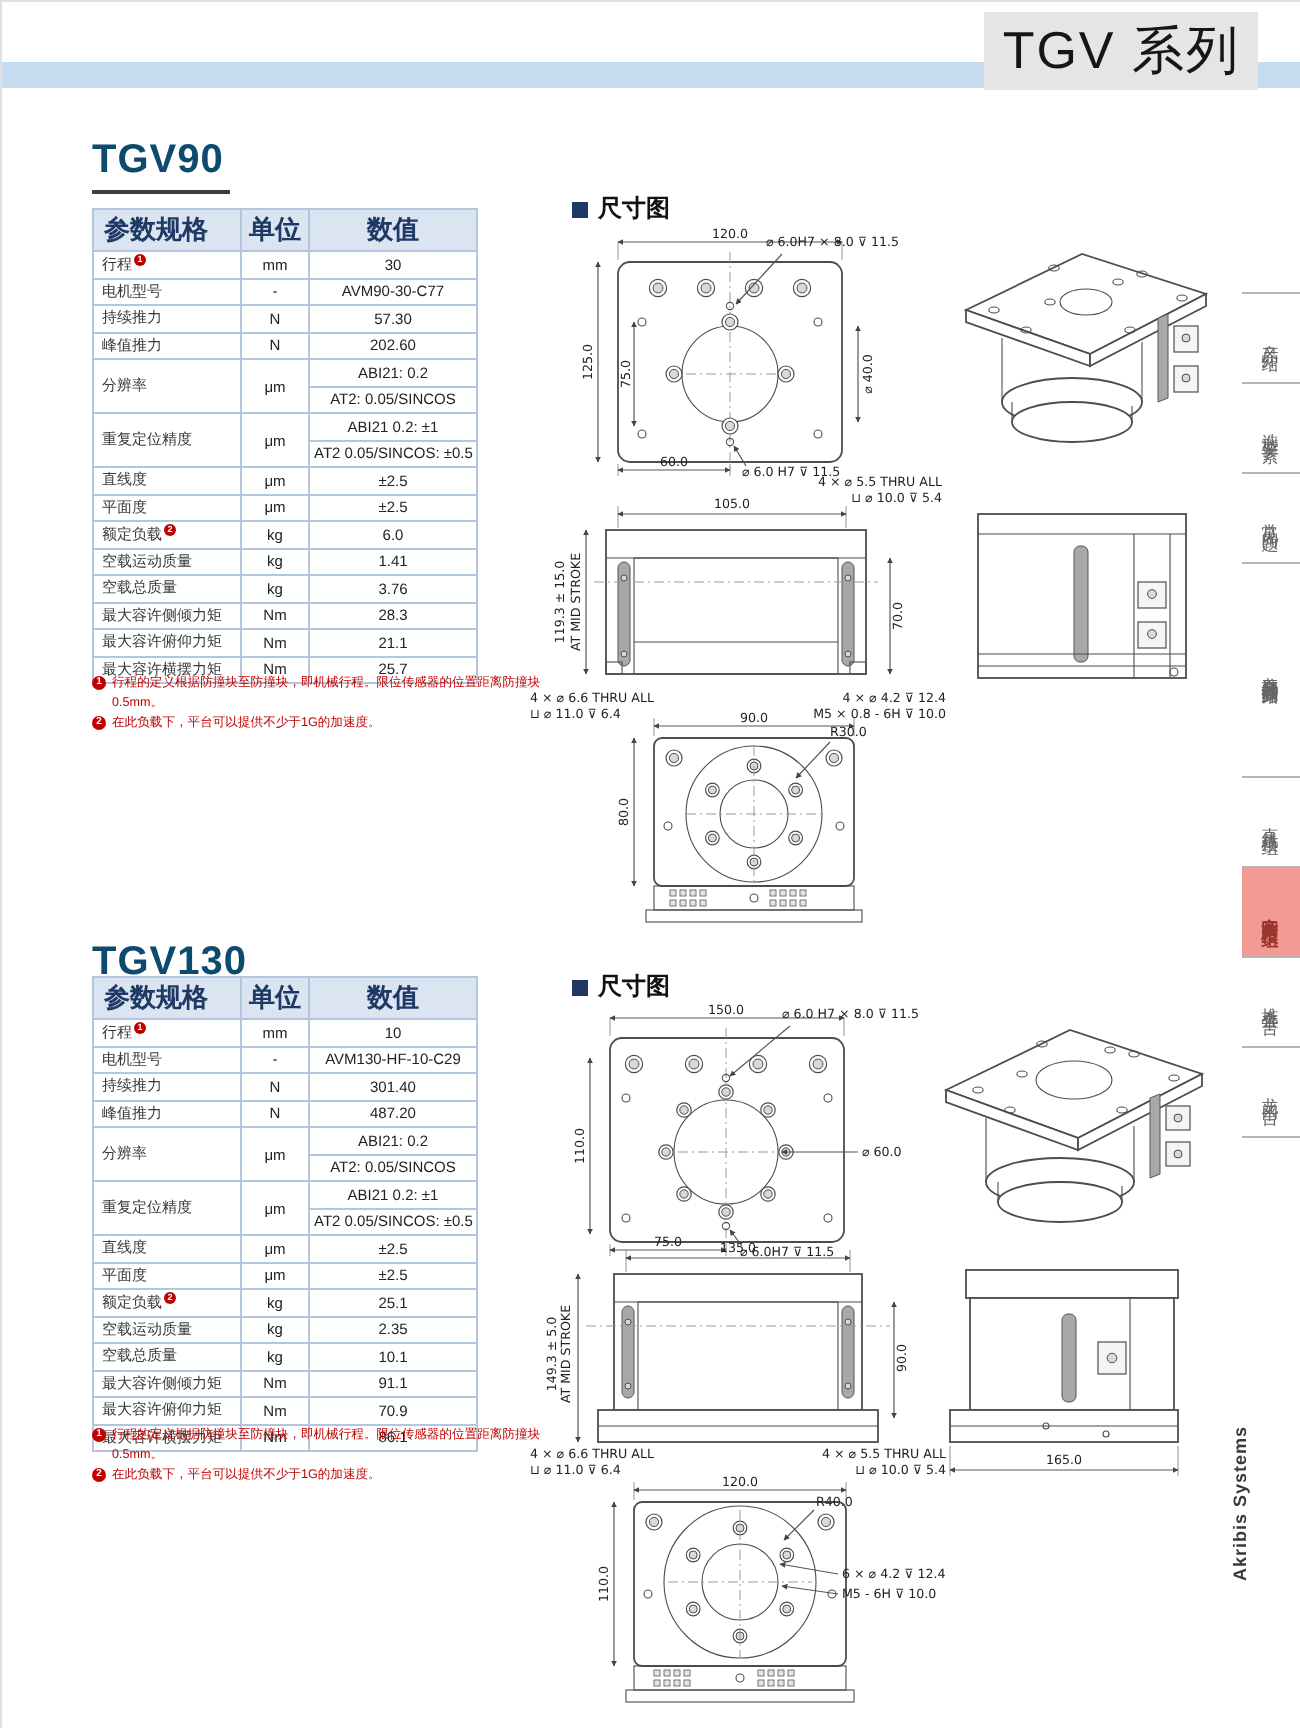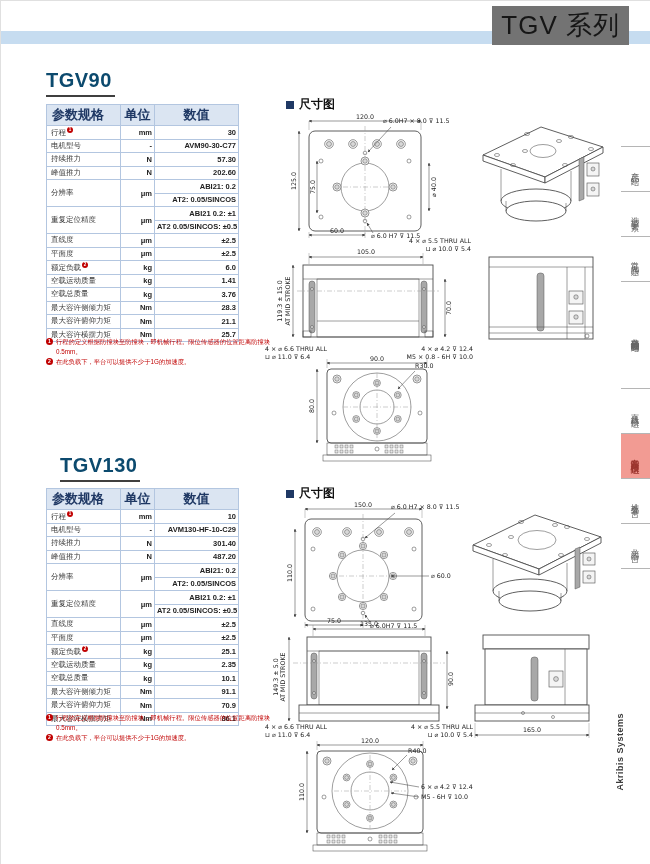--- a/index.html
+++ b/index.html
@@ -1,38 +1,38 @@
 <!DOCTYPE html>
 <html><head>
 <meta charset="utf-8">
 <style>
   html,body{margin:0;padding:0;background:#ececec;}
   .page{position:relative;width:650px;height:864px;background:#ffffff;margin:0 auto;
         border:1px solid #e0e0e0;overflow:hidden;
         font-family:"Liberation Sans","DejaVu Sans",sans-serif;}
   
   .band{position:absolute;left:0;top:30px;width:650px;height:13px;background:#c6dcf0;}
-  .page-title{position:absolute;top:5px;right:22px;background:#737373;padding:2px 9px;
+  .page-title{position:absolute;top:5px;right:22px;background:#e5e5e5;padding:2px 9px;
         font-size:26px;color:#161616;letter-spacing:1px;z-index:2;}
   
   .model-title{position:absolute;font-size:20px;font-weight:600;color:#0c4a6e;
         border-bottom:2px solid #3f3f3f;padding:0 3px 3px 0;letter-spacing:.5px;}
   
   .seclabel{position:absolute;font-size:12px;font-weight:bold;color:#111;display:flex;align-items:center;margin-left:20px;}
   .seclabel .bullet{width:8px;height:8px;background:#1f3864;display:inline-block;margin-right:5px;}
   
   .spec{position:absolute;border-collapse:collapse;table-layout:fixed;width:192px;
         border:1px solid #7fa3cf;background:#fff;}
   .spec col.c1{width:74px}.spec col.c2{width:34px}.spec col.c3{width:84px}
   .spec th,.spec td{border:1px solid #b3c6e0;overflow:hidden;white-space:nowrap;}
   .spec thead th{background:#dbe5f2;color:#1f3864;font-size:13px;font-weight:bold;height:16px;padding:1px 3px;}
   .spec thead th.hl{text-align:left;padding-left:5px;}
   .spec td{font-size:7.5px;color:#222;height:12.5px;padding:0 2px;}
   .spec td.c-param{text-align:left;padding-left:4px;color:#3a3a3a;}
-  .spec td.c-unit,.spec td.c-val{text-align:right;font-weight:bold;}
+  .spec td.c-unit,.spec td.c-val{text-align:center;}
   .sup-dot,.note-dot{display:inline-block;width:6px;height:6px;line-height:6px;border-radius:50%;
         background:#c00000;color:#fff;font-size:4.5px;text-align:center;font-weight:bold;}
   .sup-dot{vertical-align:super;margin-left:1px;}
   .note-dot{width:7px;height:7px;line-height:7px;font-size:5px;margin-right:3px;flex:0 0 auto;margin-top:1px;}
   
   .notes{position:absolute;width:230px;}
   .note-line{display:flex;align-items:flex-start;font-size:6.3px;color:#c00000;line-height:1.6;}
   
   .dwg{position:absolute;}
   .dwg text{font-family:"DejaVu Sans",sans-serif;font-size:6.3px;fill:#222;}
@@ -360,21 +360,21 @@
     <rect class="railf" x="64" y="26" width="7" height="58" rx="3"></rect>
     <rect class="blk" x="96" y="44" width="14" height="13"></rect>
       <circle class="hole-i" cx="103" cy="50" r="2.2"></circle>
     <rect class="blk" x="96" y="64" width="14" height="13"></rect>
       <circle class="hole-i" cx="103" cy="70" r="2.2"></circle>
     <line class="thin" x1="16" y1="80" x2="120" y2="80"></line>
       <line class="thin" x1="16" y1="86" x2="120" y2="86"></line>
     <circle class="thin" cx="114" cy="89" r="2"></circle>
   </svg>
 
-  <div class="model-title" style="left:45px;top:453px;margin-left:14px;">TGV130</div>
+  <div class="model-title" style="left:45px;top:469px;">TGV130</div>
 
   <table class="spec" style="left:45px;top:487px;">
     <colgroup>
         <col class="c1">
         <col class="c2">
         <col class="c3">
       </colgroup>
     <thead>
       <tr>
         <th class="hl">参数规格</th>

